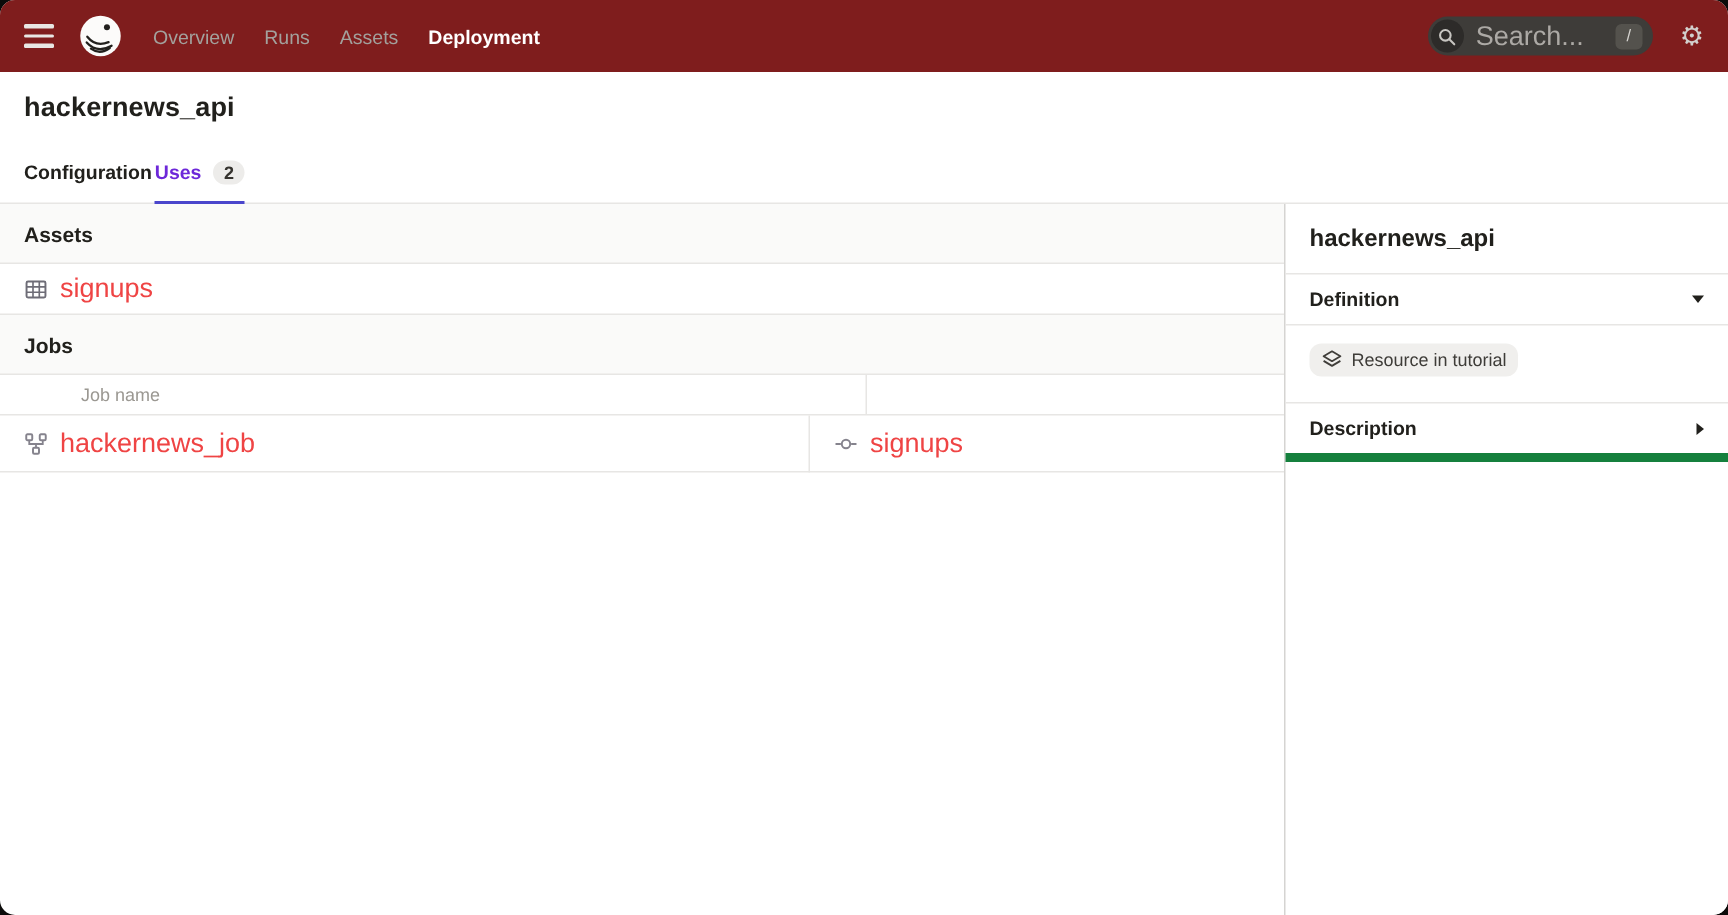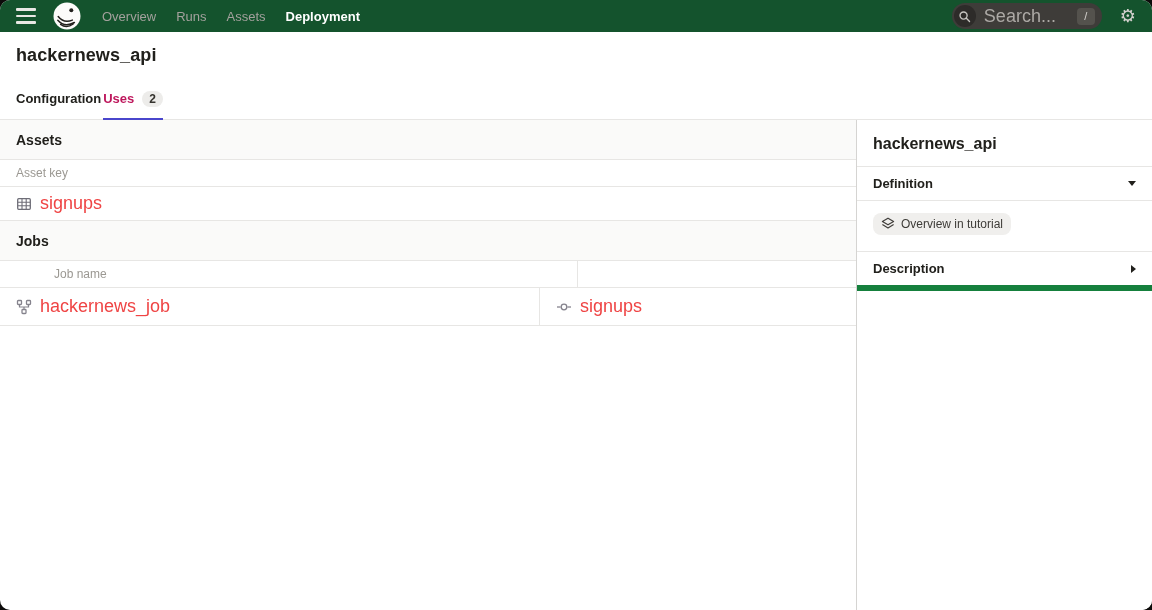--- a/index.html
+++ b/index.html
@@ -1,20 +1,20 @@
 <!DOCTYPE html>
 <html><head>
 <meta charset="utf-8">
 <style>
   * { margin:0; padding:0; box-sizing:border-box; }
   html,body { width:1152px; height:610px; background:#0c0b0a; font-family:"Liberation Sans", sans-serif; }
   .app { width:1152px; height:610px; background:#fff; border-radius:10px; overflow:hidden; display:flex; flex-direction:column; }
 
   
-  .topnav { height:32px; background:#14532d; display:flex; align-items:center; padding:0 16px; flex:0 0 auto; }
+  .topnav { height:48px; background:#7f1d1d; display:flex; align-items:center; padding:0 16px; flex:0 0 auto; }
   .hamburger { width:20px; display:flex; flex-direction:column; gap:4px; cursor:pointer; }
   .hamburger span { display:block; height:2.5px; background:#e9e7e4; border-radius:1px; }
   .logo { margin-left:16px; margin-right:20px; display:flex; align-items:center; }
   .navlinks { display:flex; align-items:center; gap:20px; }
   .navlink { font-size:13px; color:#a3a19d; text-decoration:none; font-weight:500; cursor:pointer; }
   .navlink.active { color:#ffffff; font-weight:700; }
   .nav-spacer { flex:1; }
   .search { width:150px; height:26px; background:#3e3c39; border-radius:13px; display:flex; align-items:center; padding:2px; cursor:text; }
   .search-icon-circle { width:22px; height:22px; border-radius:50%; background:#2d2b29; display:flex; align-items:center; justify-content:center; flex:0 0 auto; }
   .search-placeholder { margin-left:8px; font-size:18px; color:#aca9a5; flex:1; }
@@ -22,21 +22,21 @@
   .gear { margin-left:18px; font-size:18px; color:#d2d0cd; line-height:1; cursor:pointer; }
 
   
   .page-header { padding:13px 16px 12px; flex:0 0 auto; }
   .page-title { font-size:18px; font-weight:700; color:#21201c; letter-spacing:.1px; }
 
   
   .tabs { height:42px; padding:0 16px; display:flex; gap:2px; border-bottom:1px solid #e7e6e4; flex:0 0 auto; }
   .tab { display:flex; align-items:center; height:100%; position:relative; cursor:pointer; }
   .tab-label { font-size:13px; font-weight:600; color:#21201c; }
-  .tab.active .tab-label { color:#be185d; }
+  .tab.active .tab-label { color:#6d28d9; }
   .tab.active::after { content:""; position:absolute; left:0; right:0; bottom:-1px; height:2px; background:#4a46cc; }
   .tab-count { margin-left:8px; background:#edeceA; border-radius:8px; padding:1px 7px; font-size:12px; color:#35332e; font-weight:600; }
 
   
   .content { flex:1; display:flex; min-height:0; }
   .left { flex:1; min-width:0; }
 
   .section-band { height:40px; background:#fafaf9; border-bottom:1px solid #e7e6e4; display:flex; align-items:center; padding:0 16px; }
   .section-title { font-size:14px; font-weight:600; color:#21201c; }
   .cols-header { height:27px; border-bottom:1px solid #e7e6e4; display:flex; align-items:center; }
@@ -120,23 +120,20 @@
       <span class="tab-count">2</span>
     </div>
   </div>
 
   <div class="content">
 
     <div class="left">
 
       <div class="section-band">
         <span class="section-title">Assets</span>
-      </div>
-      <div class="cols-header">
-        <span class="col-h">Asset key</span>
       </div>
       <div class="data-row">
         <span class="row-icon">
           <svg width="16" height="16" viewBox="0 0 16 16">
             <rect x="1.7" y="2.7" width="12.6" height="10.6" rx="1" stroke="#6e6d77" stroke-width="1.3" fill="none"></rect>
             <line x1="6" y1="2.7" x2="6" y2="13.3" stroke="#6e6d77" stroke-width="1.1"></line>
             <line x1="10.2" y1="2.7" x2="10.2" y2="13.3" stroke="#6e6d77" stroke-width="1.1"></line>
             <line x1="1.7" y1="6.2" x2="14.3" y2="6.2" stroke="#6e6d77" stroke-width="1.1"></line>
             <line x1="1.7" y1="9.8" x2="14.3" y2="9.8" stroke="#6e6d77" stroke-width="1.1"></line>
           </svg>
@@ -187,21 +184,21 @@
         <span class="panel-row-label">Definition</span>
         <span class="caret-down"></span>
       </div>
 
       <div class="panel-section-body">
         <span class="tag-pill">
           <svg width="14" height="14" viewBox="0 0 14 14">
             <path d="M7 1.2 L12.6 4.5 L7 7.8 L1.4 4.5 Z" stroke="#403e3a" stroke-width="1.2" fill="none" stroke-linejoin="round"></path>
             <path d="M1.4 7.6 L7 10.9 L12.6 7.6" stroke="#403e3a" stroke-width="1.2" fill="none" stroke-linejoin="round"></path>
           </svg>
-          <span class="tag-text">Overview in tutorial</span>
+          <span class="tag-text">Resource in tutorial</span>
         </span>
       </div>
 
       <div class="panel-row last">
         <span class="panel-row-label">Description</span>
         <span class="caret-right"></span>
       </div>
     </div>
 
   </div>

